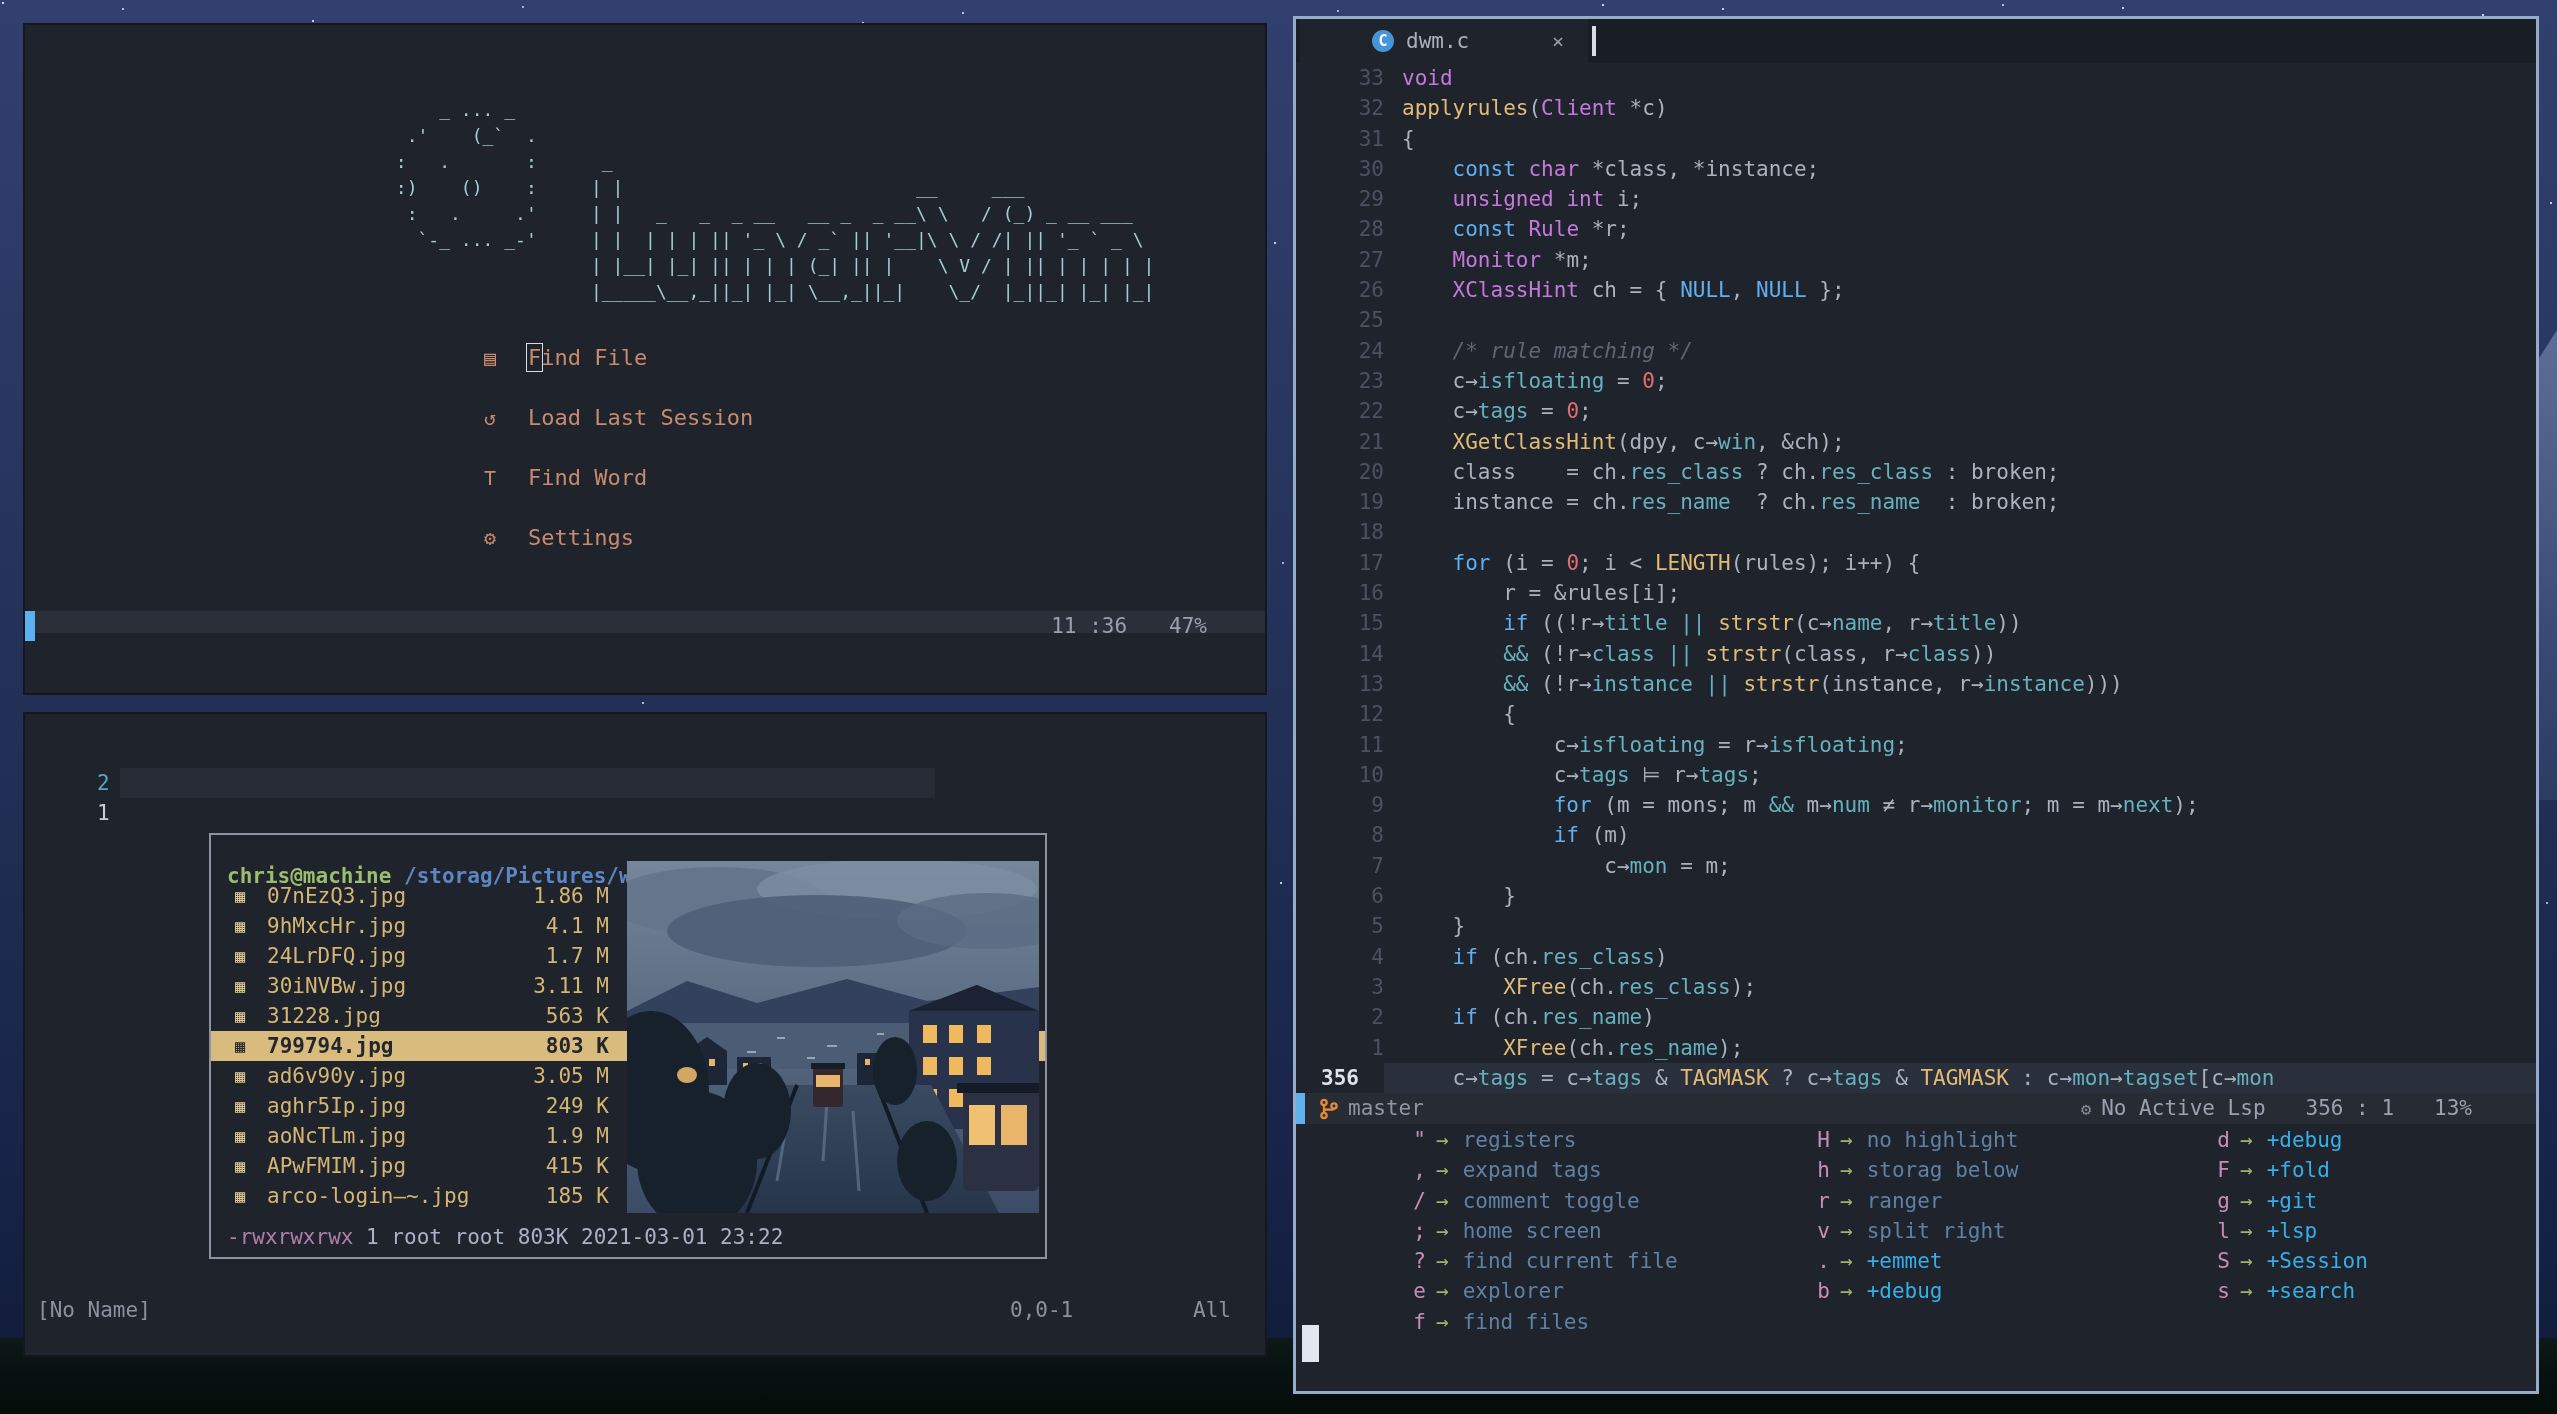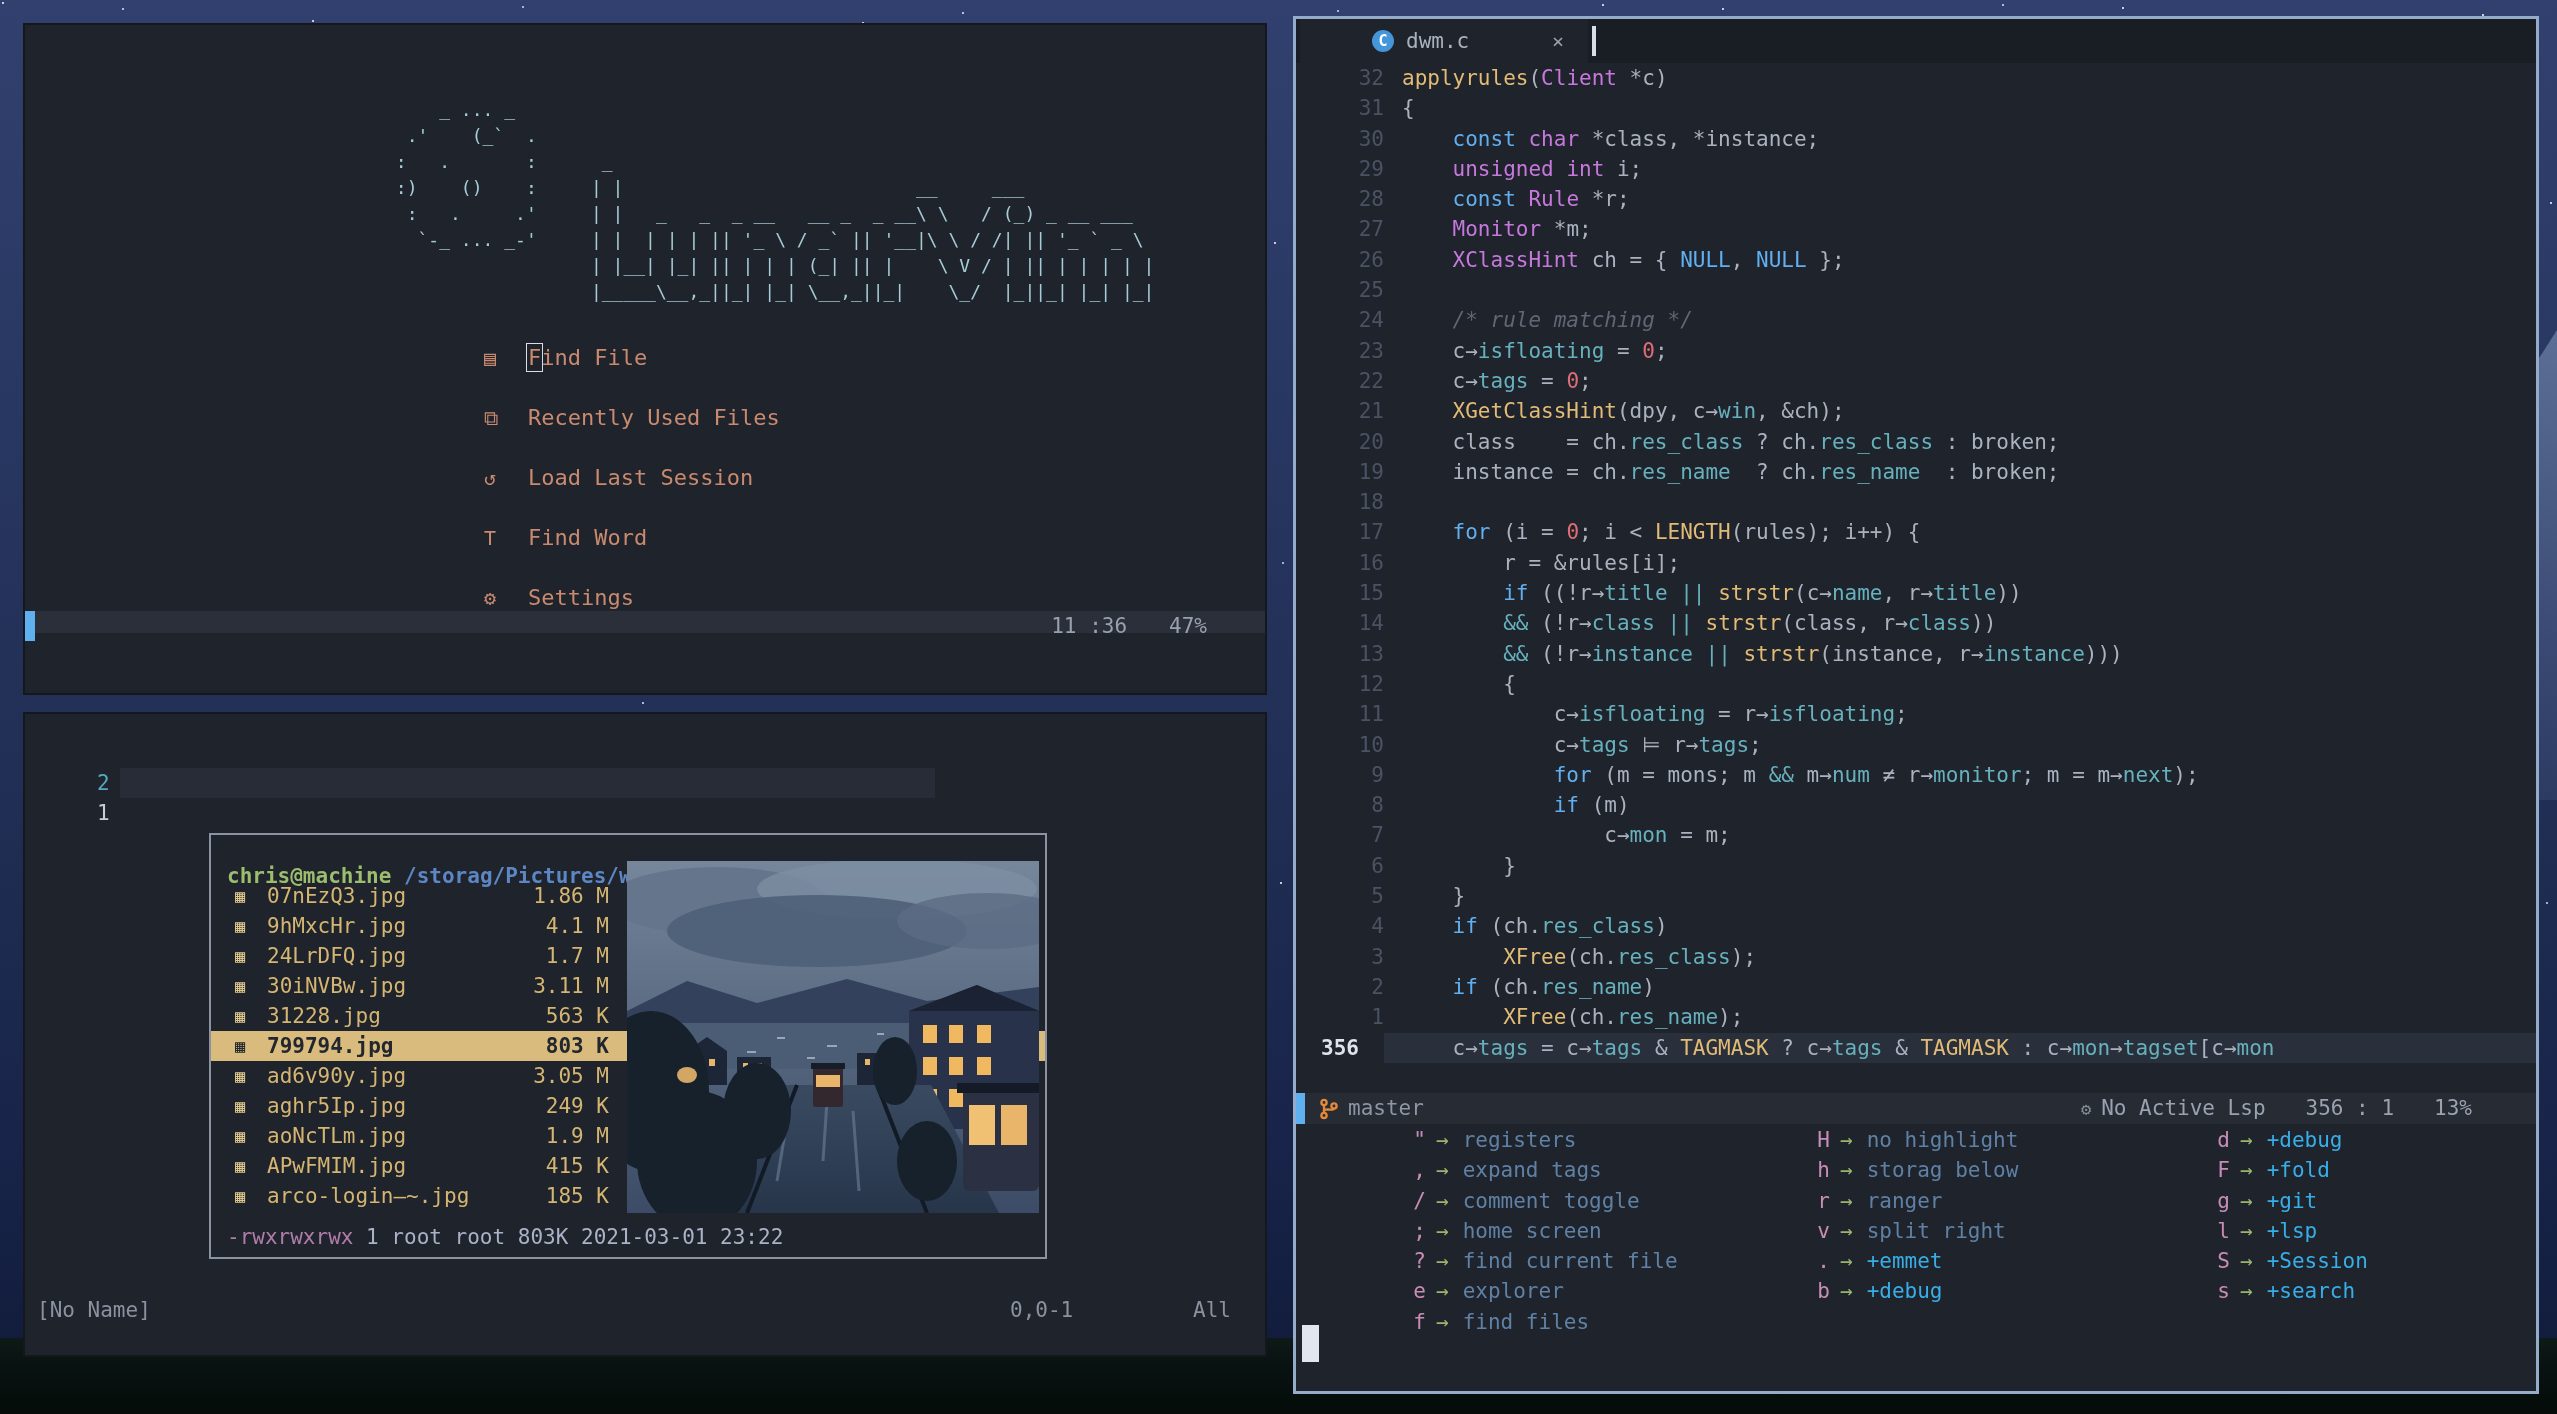--- a/index.html
+++ b/index.html
@@ -101,21 +101,20 @@
   <pre class="banner">     _ ... _
   .'    (_`  .
  :   .       :      _
  :)    ()    :     | |                           __     ___
   :   .     .'     | |   _   _  _ __   __ _  _ __\ \   / (_) _ __ ___
    `-_ ... _-'     | |  | | | || '_ \ / _` || '__|\ \ / /| || '_ ` _ \
                    | |__| |_| || | | | (_| || |    \ V / | || | | | | |
                    |_____\__,_||_| |_| \__,_||_|    \_/  |_||_| |_| |_|</pre>
   <div class="menu" id="dash-menu">
       <div class="menu-item"><span class="mi-icon">▤</span><span class="char-box">F</span><span>ind File</span></div>
-      <div class="menu-item"><span class="mi-icon">⧉</span><span>Recently Used Files</span></div>
       <div class="menu-item"><span class="mi-icon">↺</span><span>Load Last Session</span></div>
       <div class="menu-item"><span class="mi-icon">T</span><span>Find Word</span></div>
       <div class="menu-item"><span class="mi-icon">⚙</span><span>Settings</span></div>
     </div>
   <div class="dash-status">
     <div class="blue-block"></div>
     <div class="right"><span style="margin-left:0">11 :36</span><span>47%</span></div>
   </div>
 </div>
 
@@ -242,20 +241,21 @@
   <div class="tabline">
     <div class="tab">
       <span class="c-icon">C</span>
       <span class="t-title">dwm.c</span>
       <span class="t-close">×</span>
     </div>
     <div class="tab-cursor"></div>
   </div>
 
   <div class="code" id="code-area">
+      <div class="code-row"><span class="gut">33</span><span class="src"><span class="tk-p">void</span></span></div>
       <div class="code-row"><span class="gut">32</span><span class="src"><span class="tk-y">applyrules</span><span class="tk-w">(</span><span class="tk-p">Client</span><span class="tk-w"> *c)</span></span></div>
       <div class="code-row"><span class="gut">31</span><span class="src"><span class="tk-w">{</span></span></div>
       <div class="code-row"><span class="gut">30</span><span class="src"><span class="tk-w">    </span><span class="tk-b">const</span><span class="tk-w"> </span><span class="tk-p">char</span><span class="tk-w"> *class, *instance;</span></span></div>
       <div class="code-row"><span class="gut">29</span><span class="src"><span class="tk-w">    </span><span class="tk-p">unsigned</span><span class="tk-w"> </span><span class="tk-p">int</span><span class="tk-w"> i;</span></span></div>
       <div class="code-row"><span class="gut">28</span><span class="src"><span class="tk-w">    </span><span class="tk-b">const</span><span class="tk-w"> </span><span class="tk-p">Rule</span><span class="tk-w"> *r;</span></span></div>
       <div class="code-row"><span class="gut">27</span><span class="src"><span class="tk-w">    </span><span class="tk-p">Monitor</span><span class="tk-w"> *m;</span></span></div>
       <div class="code-row"><span class="gut">26</span><span class="src"><span class="tk-w">    </span><span class="tk-p">XClassHint</span><span class="tk-w"> ch = { </span><span class="tk-b">NULL</span><span class="tk-w">, </span><span class="tk-b">NULL</span><span class="tk-w"> };</span></span></div>
       <div class="code-row"><span class="gut">25</span><span class="src"></span></div>
       <div class="code-row"><span class="gut">24</span><span class="src"><span class="tk-w">    </span><span class="tk-c">/* rule matching */</span></span></div>
       <div class="code-row"><span class="gut">23</span><span class="src"><span class="tk-w">    c→</span><span class="tk-t">isfloating</span><span class="tk-w"> = </span><span class="tk-r">0</span><span class="tk-w">;</span></span></div>

